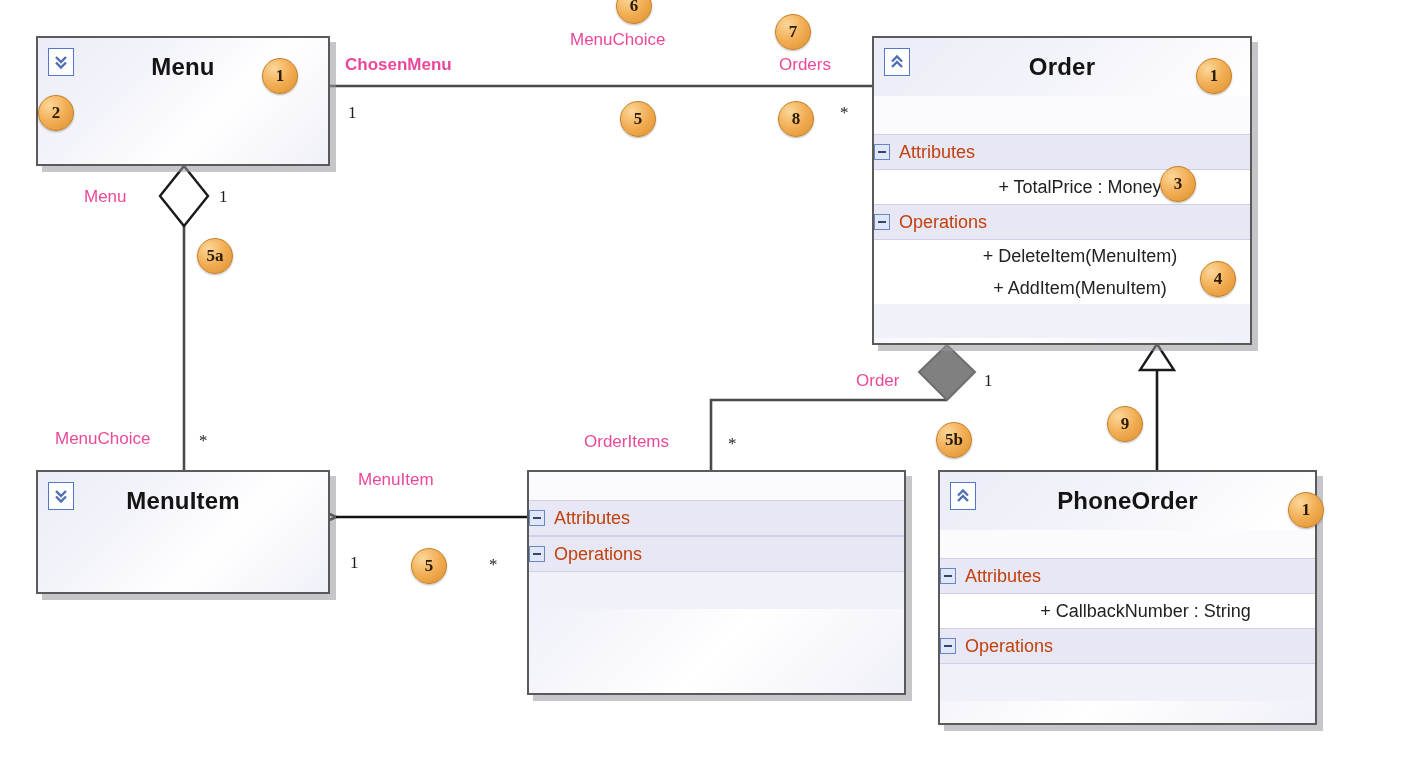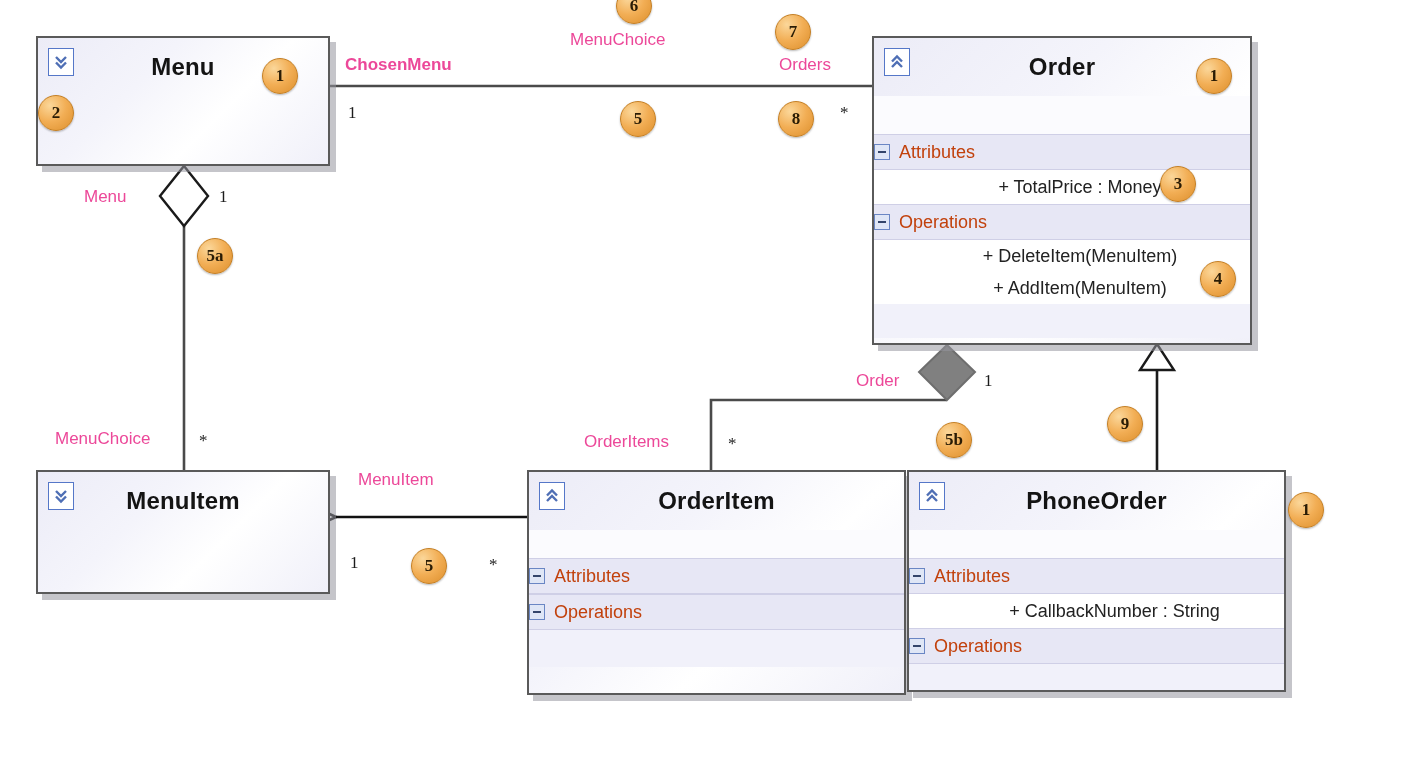--- a/index.html
+++ b/index.html
@@ -223,42 +223,33 @@
         <svg width="18" height="18" viewBox="0 0 18 18">
           <path d="M4,4 L9,9 L14,4" fill="none" stroke="#4f6fb5" stroke-width="2.4"></path>
           <path d="M4,9.5 L9,14.5 L14,9.5" fill="none" stroke="#4f6fb5" stroke-width="2.4"></path>
         </svg>
       </div>
       <span class="class-title">MenuItem</span>
     </div>
   </div>
 
   <div class="uml-class" style="left:527px; top:470px; width:379px; height:225px;">
-    <div class="class-header">
-      <div class="expander">
-        <svg width="18" height="18" viewBox="0 0 18 18">
-          <path d="M4,8.5 L9,3.5 L14,8.5" fill="none" stroke="#4f6fb5" stroke-width="2.4"></path>
-          <path d="M4,14 L9,9 L14,14" fill="none" stroke="#4f6fb5" stroke-width="2.4"></path>
-        </svg>
-      </div>
-      <span class="class-title">OrderItem</span>
-    </div>
     <div style="height:28px;background:#fbfbfe;"></div>
     <div class="section-header">
       <span class="minus-box"></span>
       <span>Attributes</span>
     </div>
     <div class="section-header">
       <span class="minus-box"></span>
       <span>Operations</span>
     </div>
     <div class="filler" style="height:37px;"></div>
   </div>
 
-  <div class="uml-class" style="left:907px; top:470px; width:379px; height:222px;">
+  <div class="uml-class" style="left:938px; top:470px; width:379px; height:255px;">
     <div class="class-header">
       <div class="expander">
         <svg width="18" height="18" viewBox="0 0 18 18">
           <path d="M4,8.5 L9,3.5 L14,8.5" fill="none" stroke="#4f6fb5" stroke-width="2.4"></path>
           <path d="M4,14 L9,9 L14,14" fill="none" stroke="#4f6fb5" stroke-width="2.4"></path>
         </svg>
       </div>
       <span class="class-title">PhoneOrder</span>
     </div>
     <div style="height:28px;background:#fbfbfe;"></div>

